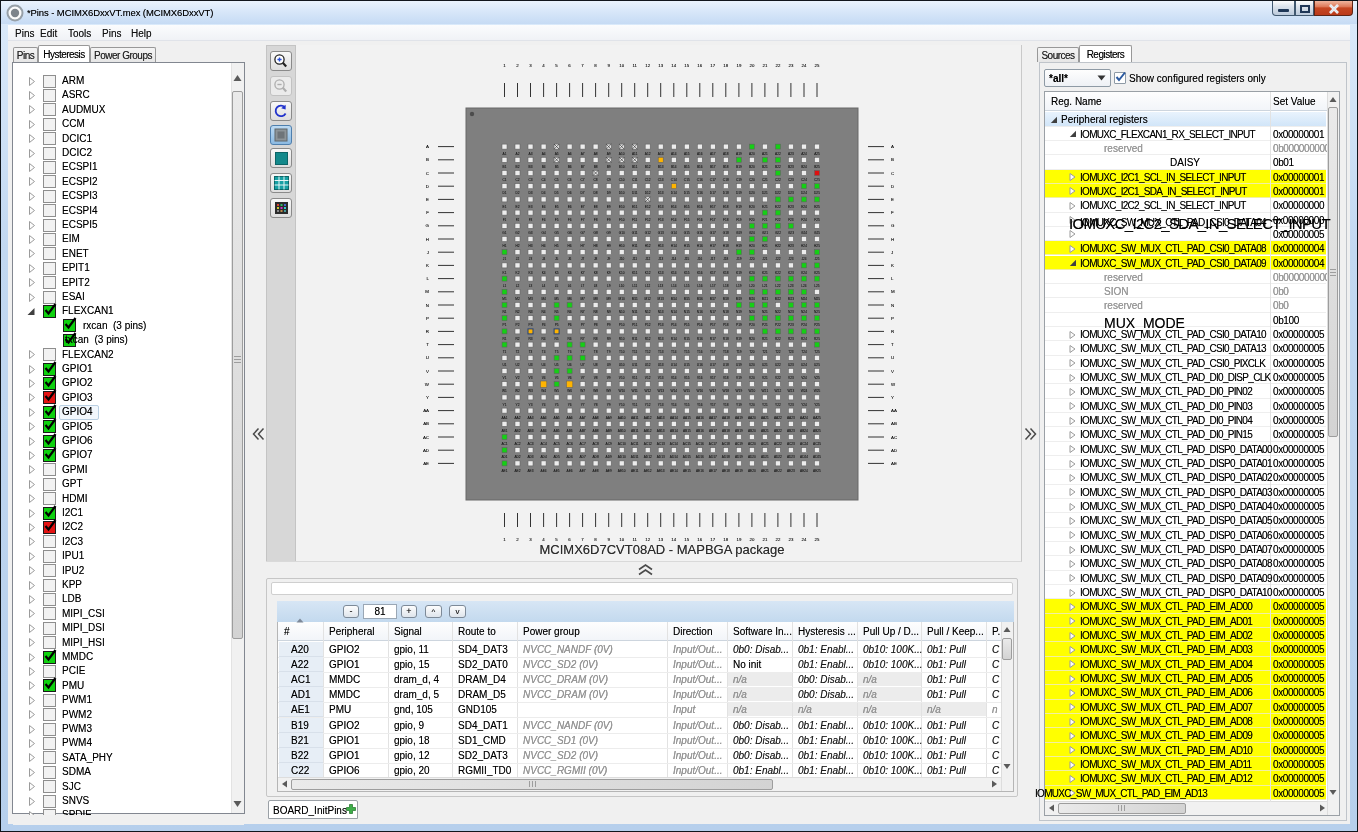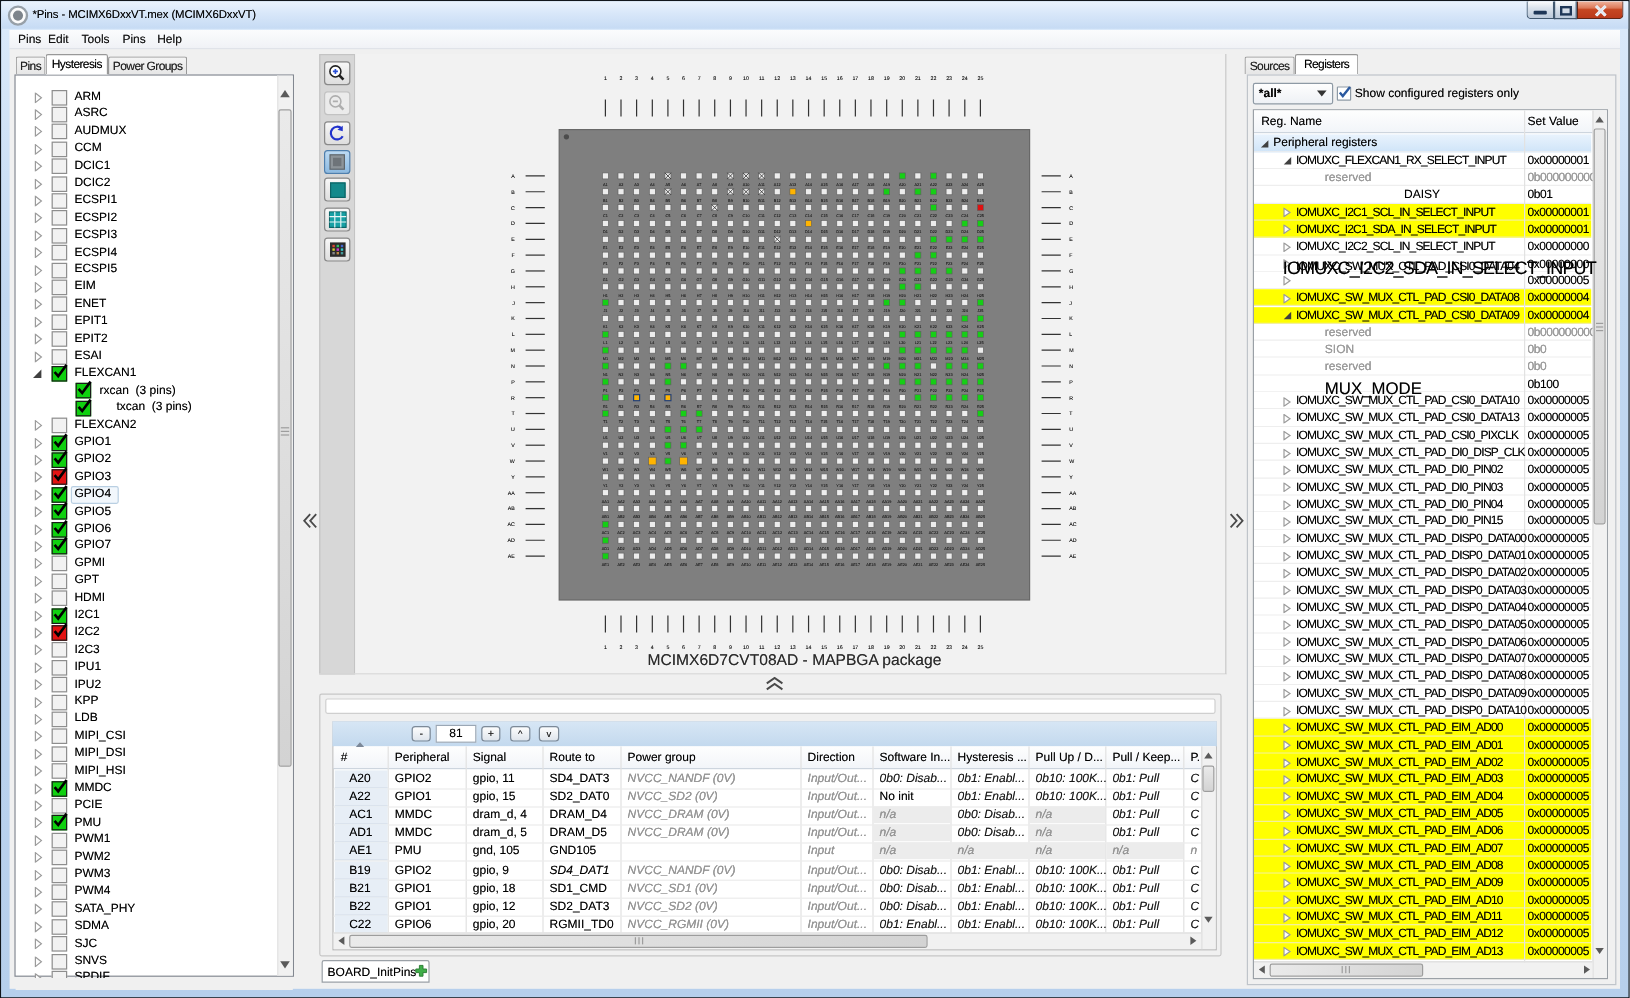--- a/index.html
+++ b/index.html
@@ -150,21 +150,21 @@
 <div class="treelabel" style="left:61px;top:304.4px">FLEXCAN1</div>
 <div class="cb cbg" style="left:62px;top:318.3px"></div>
 <svg class="abs" style="left:62px;top:315.3px" width="16" height="16">
       <path d="M2.5,8 L5.5,11.5 L12.5,2" fill="none" stroke="#000" stroke-width="2.2"></path>
     </svg>
 <div class="treelabel" style="left:82px;top:318.8px">rxcan&nbsp; (3 pins)</div>
 <div class="cb cbg" style="left:62px;top:332.7px"></div>
 <svg class="abs" style="left:62px;top:329.7px" width="16" height="16">
       <path d="M2.5,8 L5.5,11.5 L12.5,2" fill="none" stroke="#000" stroke-width="2.2"></path>
     </svg>
-<div class="treelabel" style="left:96px;top:333.2px">txcan&nbsp; (3 pins)</div>
+<div class="treelabel" style="left:64px;top:333.2px">txcan&nbsp; (3 pins)</div>
 <svg class="abs" style="left:27px;top:349.1px" width="8" height="9">
       <path d="M1.5,0.5 L6.5,4.5 L1.5,8.5 Z" fill="#fdfdfd" stroke="#9b9b9b" stroke-width="1"></path>
     </svg>
 <div class="cb" style="left:42px;top:347.1px"></div>
 <div class="treelabel" style="left:61px;top:347.6px">FLEXCAN2</div>
 <svg class="abs" style="left:27px;top:363.5px" width="8" height="9">
       <path d="M1.5,0.5 L6.5,4.5 L1.5,8.5 Z" fill="#fdfdfd" stroke="#9b9b9b" stroke-width="1"></path>
     </svg>
 <div class="cb cbg" style="left:42px;top:361.5px"></div>
 <svg class="abs" style="left:42px;top:358.5px" width="16" height="16">
@@ -1995,21 +1995,21 @@
 <div class="abs" style="left:857px;top:701.3px;width:63px;height:14px;background:#ececec"></div>
 <div class="abs" style="left:862px;top:703.3px;font-size:10px;white-space:nowrap;font-style:italic;color:#9a9a9a;font-style:italic;color:#9a9a9a;">n/a</div>
 <div class="abs" style="left:921px;top:701.3px;width:64px;height:14px;background:#ececec"></div>
 <div class="abs" style="left:926px;top:703.3px;font-size:10px;white-space:nowrap;font-style:italic;color:#9a9a9a;font-style:italic;color:#9a9a9a;">n/a</div>
 <div class="abs" style="left:991px;top:703.3px;font-size:10px;white-space:nowrap;font-style:italic;font-style:italic;color:#9a9a9a;">n</div>
 <div class="abs" style="left:277px;top:716.3px;width:723px;height:1px;background:#ececec"></div>
 <div class="abs" style="left:277.5px;top:716.5px;width:44px;height:15px;background:#e7eef6;border-bottom:1px solid #d8e0ea"></div>
 <div class="abs" style="left:290px;top:718.5px;font-size:10px">B19</div>
 <div class="abs" style="left:328px;top:718.5px;font-size:10px;white-space:nowrap;">GPIO2</div>
 <div class="abs" style="left:393px;top:718.5px;font-size:10px;white-space:nowrap;">gpio, 9</div>
-<div class="abs" style="left:457px;top:718.5px;font-size:10px;white-space:nowrap;font-style:italic;">SD4_DAT1</div>
+<div class="abs" style="left:457px;top:718.5px;font-size:10px;white-space:nowrap;">SD4_DAT1</div>
 <div class="abs" style="left:522px;top:718.5px;font-size:10px;white-space:nowrap;font-style:italic;color:#9a9a9a;">NVCC_NANDF (0V)</div>
 <div class="abs" style="left:672px;top:718.5px;font-size:10px;white-space:nowrap;font-style:italic;color:#9a9a9a;">Input/Out...</div>
 <div class="abs" style="left:732px;top:718.5px;font-size:10px;white-space:nowrap;font-style:italic;color:#1a1a1a;">0b0: Disab...</div>
 <div class="abs" style="left:797px;top:718.5px;font-size:10px;white-space:nowrap;font-style:italic;color:#1a1a1a;">0b1: Enabl...</div>
 <div class="abs" style="left:862px;top:718.5px;font-size:10px;white-space:nowrap;font-style:italic;color:#1a1a1a;">0b10: 100K...</div>
 <div class="abs" style="left:926px;top:718.5px;font-size:10px;white-space:nowrap;font-style:italic;color:#1a1a1a;">0b1: Pull</div>
 <div class="abs" style="left:991px;top:718.5px;font-size:10px;white-space:nowrap;font-style:italic;color:#1a1a1a;">C</div>
 <div class="abs" style="left:277px;top:731.5px;width:723px;height:1px;background:#ececec"></div>
 <div class="abs" style="left:277.5px;top:731.7px;width:44px;height:15px;background:#e7eef6;border-bottom:1px solid #d8e0ea"></div>
 <div class="abs" style="left:290px;top:733.7px;font-size:10px">B21</div>
@@ -2352,21 +2352,21 @@
 <div class="regrow" style="top:770.38px;background:#ffff00;box-shadow:inset 0 -1px 0 #f2efa0"></div>
 <svg class="abs" style="left:1068px;top:773.9px;z-index:6" width="7" height="8">
       <path d="M1,0.5 L6,4 L1,7.5 Z" fill="#fdfdfd" stroke="#9b9b9b" stroke-width="1"></path>
     </svg>
 <div class="regname abs" style="left:1079px;top:772.38px;color:#000;z-index:6;font-size:10px;letter-spacing:-0.7px;white-space:nowrap">IOMUXC_SW_MUX_CTL_PAD_EIM_AD12</div>
 <div class="abs" style="left:1272px;top:772.38px;width:54px;overflow:hidden;color:#000;z-index:6;font-size:10px;letter-spacing:-0.4px;white-space:nowrap">0x00000005</div>
 <div class="regrow" style="top:784.71px;background:#ffff00;box-shadow:inset 0 -1px 0 #f2efa0"></div>
 <svg class="abs" style="left:1068px;top:788.2px;z-index:6" width="7" height="8">
       <path d="M1,0.5 L6,4 L1,7.5 Z" fill="#fdfdfd" stroke="#9b9b9b" stroke-width="1"></path>
     </svg>
-<div class="regname abs" style="left:1079px;top:786.71px;color:#000;z-index:6;font-size:10px;letter-spacing:-0.7px;white-space:nowrap">IOMUXC_SW_MUX_CTL_PAD_EIM_AD13</div>
+<div class="regname abs" style="left:1034px;top:786.71px;color:#000;z-index:6;font-size:10px;letter-spacing:-0.7px;white-space:nowrap">IOMUXC_SW_MUX_CTL_PAD_EIM_AD13</div>
 <div class="abs" style="left:1272px;top:786.71px;width:54px;overflow:hidden;color:#000;z-index:6;font-size:10px;letter-spacing:-0.4px;white-space:nowrap">0x00000005</div>
 <div class="abs" style="left:1326px;top:91px;width:12px;height:723px;background:#f1f1f1;border-left:1px solid #ddd"></div>
 <svg class="abs" style="left:1328px;top:95px" width="8" height="7">
       <path d="M4,1 L7.5,6 L0.5,6 Z" fill="#5a5a5a"></path>
     </svg>
 <svg class="abs" style="left:1328px;top:788px" width="8" height="7">
       <path d="M0.5,1 L7.5,1 L4,6 Z" fill="#5a5a5a"></path>
     </svg>
 <div class="sbthumbh" style="left:1327px;top:106px;width:10px;height:330px"></div>
 <div class="abs" style="left:1329px;top:268px;width:6px;height:1px;background:#9d9d9d"></div>

